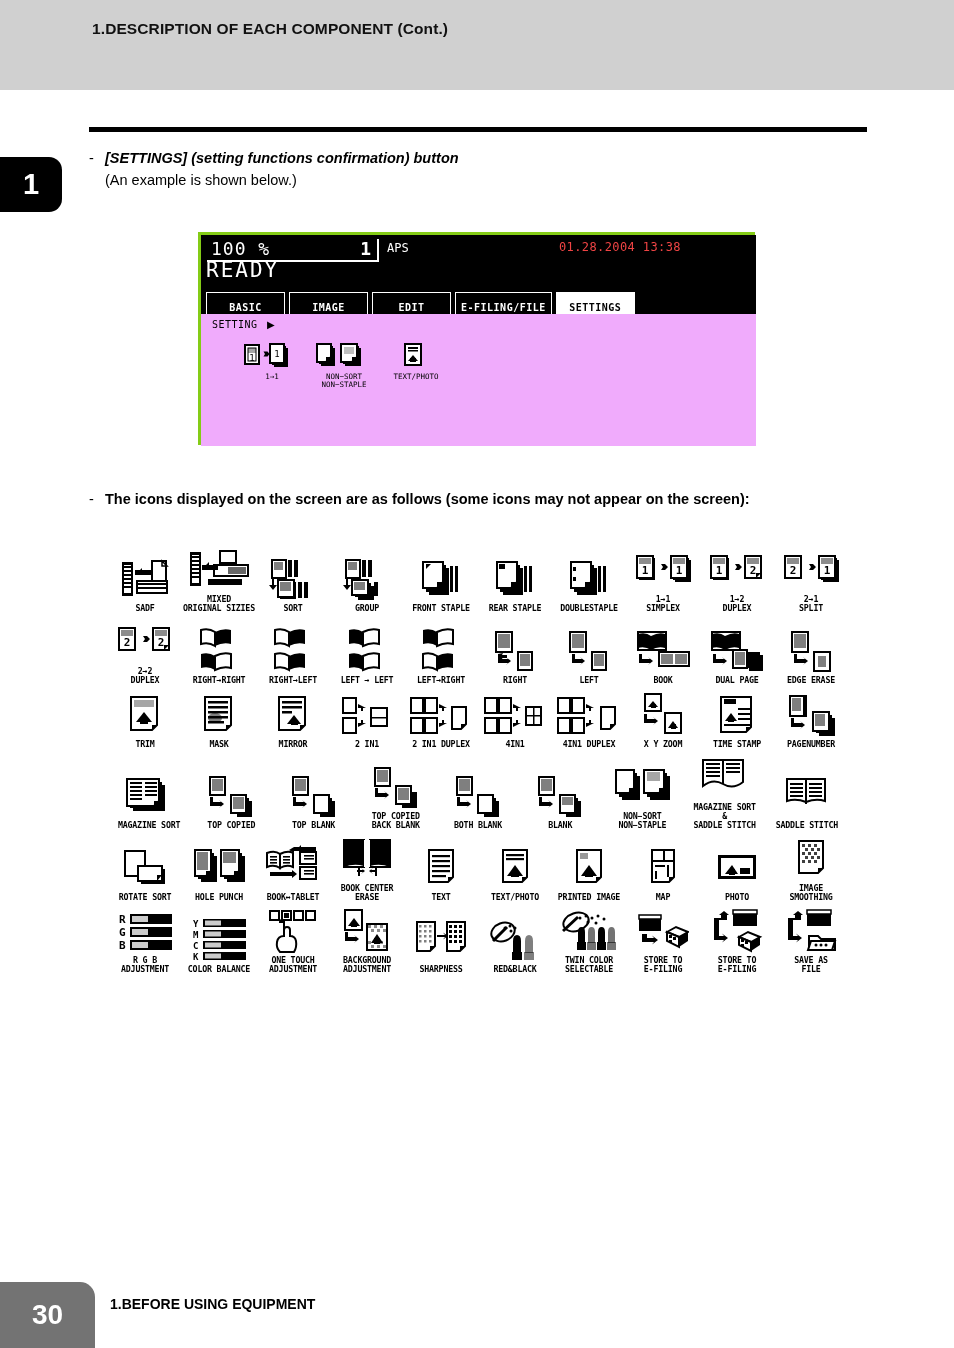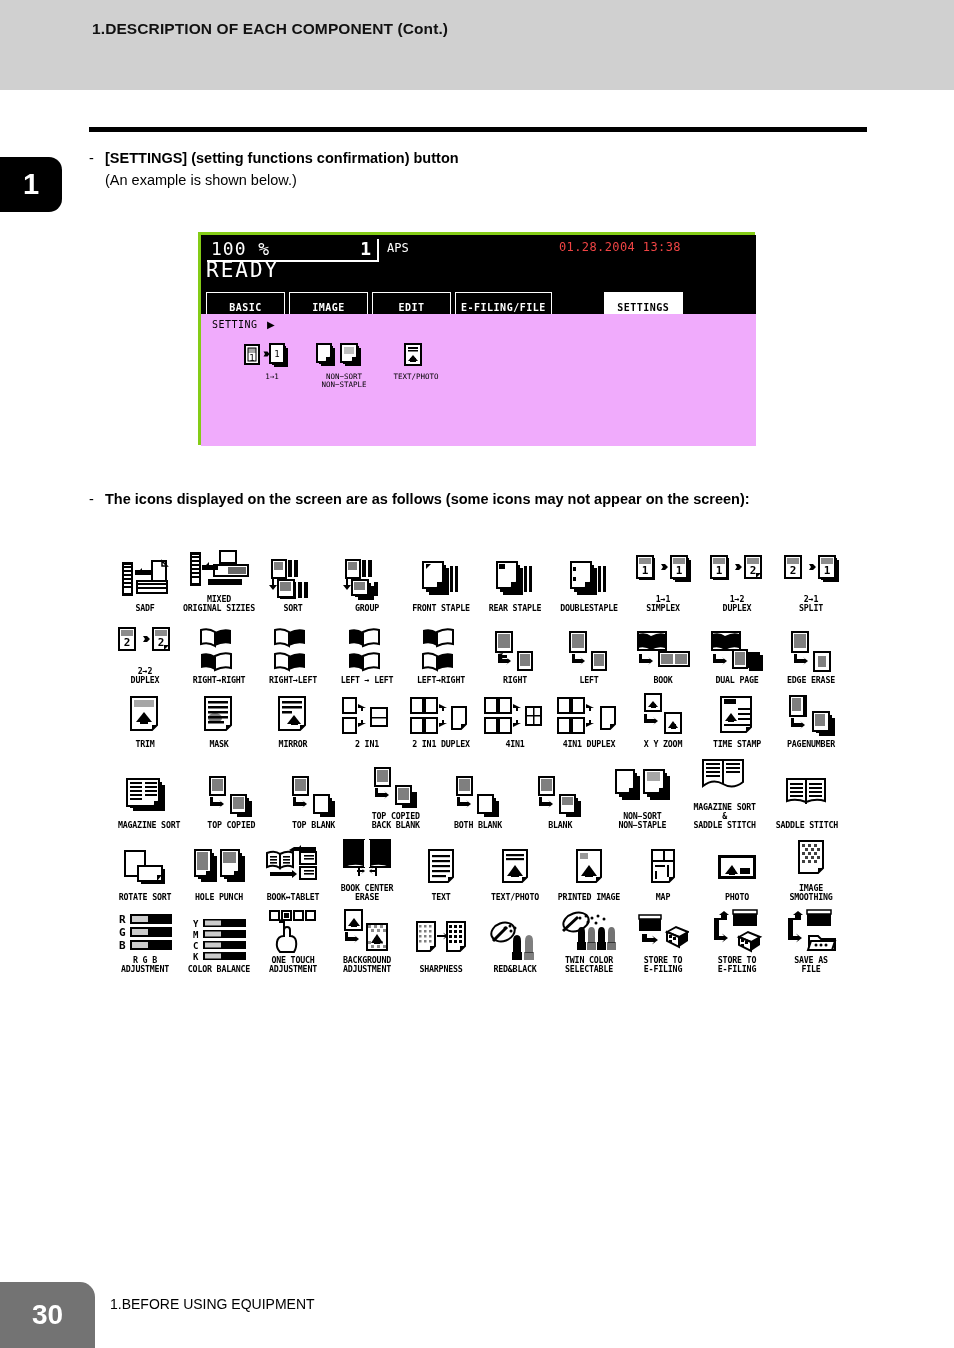--- a/index.html
+++ b/index.html
@@ -37,21 +37,21 @@
     position:absolute; left:89px; top:127px; width:778px; height:5px;
     background:#000;
   }
 
   
   .bullet-row { position:absolute; display:flex; }
   .bullet-dash {
     width:16px; font-size:14.5px; color:#000; line-height:1.45; flex:none;
   }
   .bullet-body { font-size:14.5px; color:#000; line-height:1.5; }
-  .b-head { font-weight:700; }
+  .b-head { font-weight:700;font-style:italic; }
   .b-line { font-weight:400; }
 
   #bullet-1 { left:89px; top:148px; }
   #bullet-2 { left:89px; top:489px; }
   #bullet-2 .bullet-body { font-weight:700; }
 
   
   .lcd-frame {
     position:absolute; left:198px; top:232px; width:557px; height:213px;
     border:3px solid #84cc16; background:#fff;
@@ -89,21 +89,21 @@
     position:absolute; left:5px; top:57px; display:flex; gap:4px;
   }
   .lcd-tab {
     height:30px; padding:0 5px; min-width:79px;
     border:1px solid #fff; background:#000; color:#fff;
     display:flex; align-items:center; justify-content:center;
     font-family:"DejaVu Sans Mono", monospace; font-size:10px;
     font-weight:700; letter-spacing:0.5px;
     box-shadow: inset 0 0 0 1px #000;
   }
-  .lcd-tab.sel { background:#fff; color:#000; box-shadow: inset 0 0 0 1px #fff; margin-left: 48px; }
+  .lcd-tab.sel { background:#fff; color:#000; box-shadow: inset 0 0 0 1px #fff; }
   .lcd-body { position:absolute; left:0; top:79px; width:555px; height:132px; background:#f0abfc; }
   .lcd-setting-label {
     position:absolute; left:11px; top:5px;
     font-family:"DejaVu Sans Mono", monospace; font-size:10px;
     color:#000; letter-spacing:0.5px;
   }
   .lcd-arrow { position:absolute; left:66px; top:5px; font-size:10px; color:#000; }
   .lcd-icons { position:absolute; left:42px; top:25px; display:flex; align-items:flex-start; gap:14px; }
   .lcd-icon-cell { width:58px; text-align:center; }
   .lcd-icon-cap {
@@ -131,21 +131,21 @@
   
   .footer-tab {
     position:absolute; left:0px; top:1282px; width:95px; height:66px;
     background:#737373; color:#fff;
     border-top-right-radius:15px;
     display:flex; align-items:center; justify-content:center;
     font-size:28px; font-weight:700;
   }
   .footer-text {
     position:absolute; left:110px; top:1296px;
-    font-size:14px; font-weight:400; color:#000; white-space:nowrap;
+    font-size:14px; font-weight:700; color:#000; white-space:nowrap;
   }
 
   
   svg.ic { display:block; }
 </style>
 </head>
 <body>
 
 <div class="header-band"></div>
 <div class="header-title">1.DESCRIPTION OF EACH COMPONENT (Cont.)</div>

